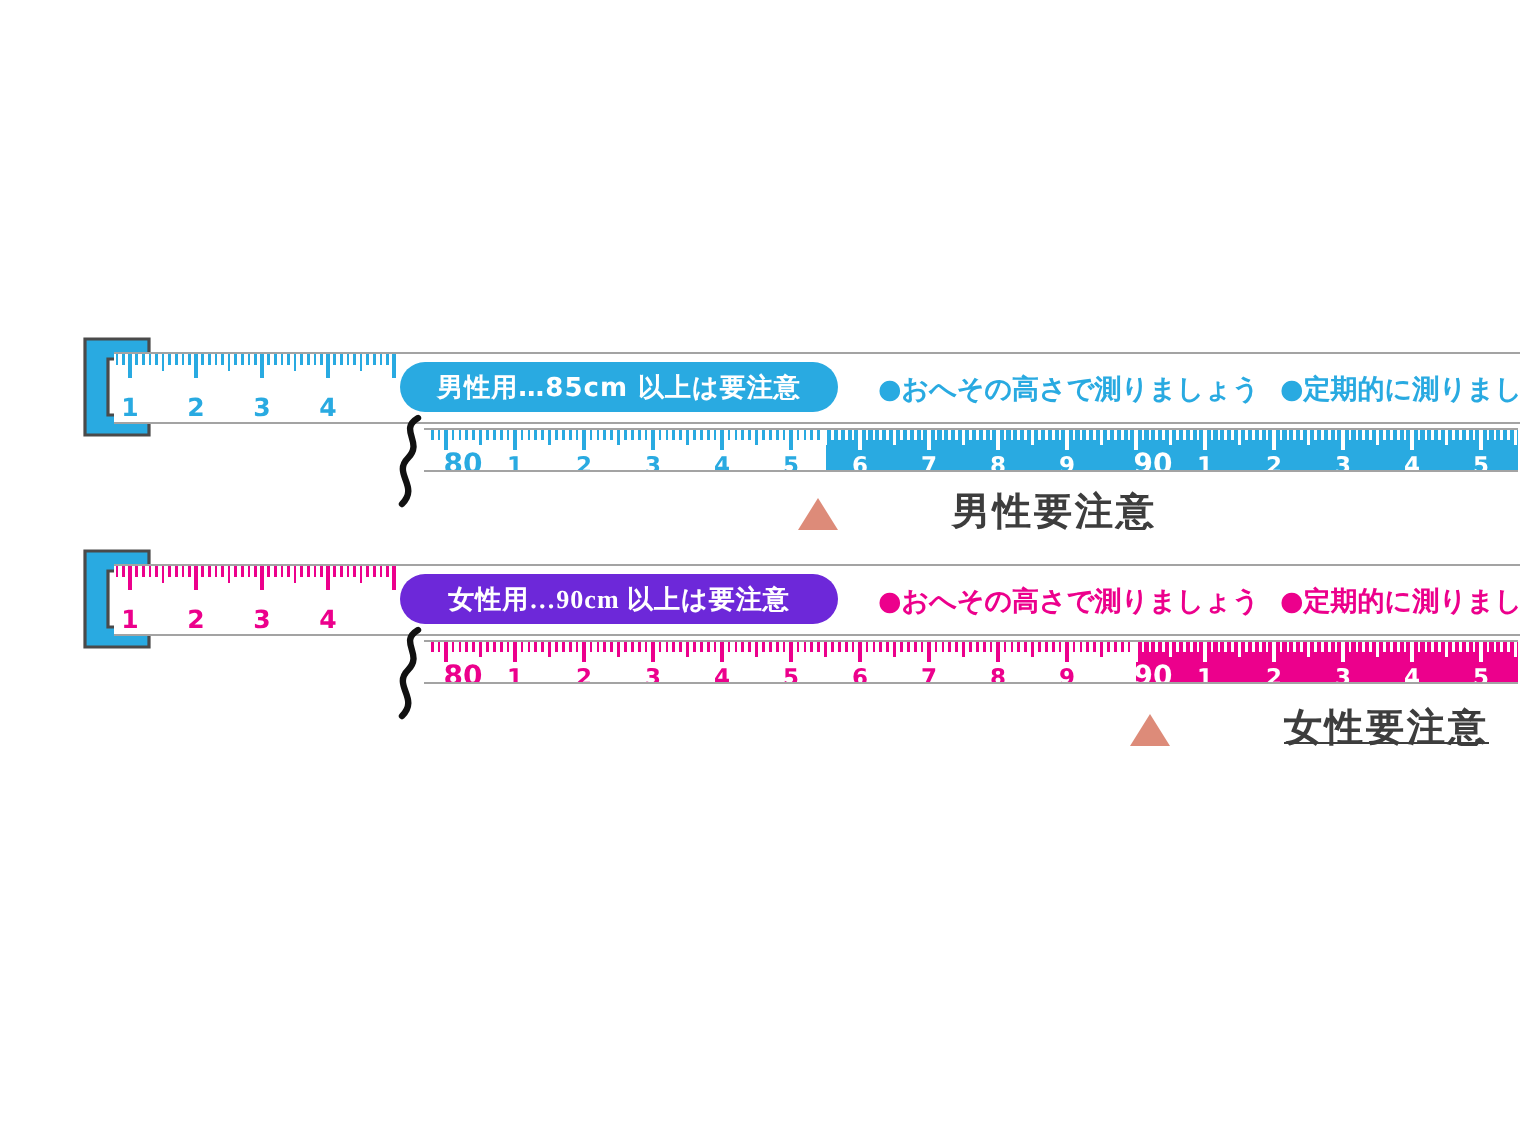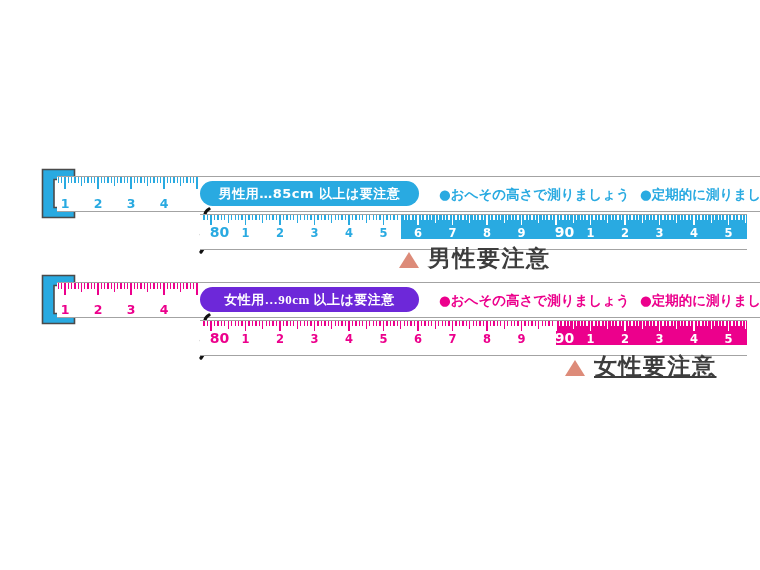--- a/index.html
+++ b/index.html
@@ -11,42 +11,42 @@
   .clip{position:absolute;width:35px;height:51px;}
   .male .clip{left:41px;top:168px;}
   .female .clip{left:41px;top:274px;}
   .band{
     position:absolute;background:#ffffff;overflow:hidden;box-sizing:border-box;
     border-top:1px solid #a3a3a3;border-bottom:1px solid #a3a3a3;
   }
   .band1{left:57px;width:703px;height:36px;}
   .male .band1{top:176px;}
   .female .band1{top:282px;}
-  .band2{left:200px;width:547px;height:36px;}
+  .band2{left:212px;width:547px;height:22px;}
   .male .band2{top:214px;}
   .female .band2{top:320px;}
   .ruler1{position:absolute;left:0;top:0;width:141px;height:34px;}
   .ruler2{position:absolute;left:0;top:0;width:547px;height:24px;}
   .pill{
     position:absolute;left:143px;top:4px;width:219px;height:25px;border-radius:13px;
     color:#fff;font-size:13px;font-weight:bold;display:flex;align-items:center;
     justify-content:center;letter-spacing:.5px;white-space:nowrap;
   }
   .bullet{position:absolute;top:9px;font-size:13.5px;font-weight:bold;white-space:nowrap;}
   .b1{left:382px;}
   .b2{left:583px;}
   .squiggle{position:absolute;width:17px;height:47px;}
   .male .squiggle{left:196px;top:207px;}
   .female .squiggle{left:196px;top:313px;}
   .caution{position:absolute;display:flex;align-items:center;gap:9px;}
   .male .caution{left:399px;top:243px;}
   .female .caution{left:565px;top:351px;}
   .tri{width:0;height:0;border-left:10px solid transparent;border-right:10px solid transparent;
        border-bottom:16px solid #dd8b79;margin-top:2px;}
-  .caution-label{font-size:23px;font-weight:600;letter-spacing:1.5px;color:#3d3d3d;white-space:nowrap;}
+  .caution-label{font-size:19px;font-weight:600;letter-spacing:1.5px;color:#3d3d3d;white-space:nowrap;margin-left:48px;}
 </style>
 </head>
 <body>
 
 <div class="stage">
 
   <section class="tape male">
     <svg class="clip" viewBox="0 0 35 51" xmlns="http://www.w3.org/2000/svg">
       <path d="M1.5,1.5 H33.5 V11.5 H13 V39.5 H33.5 V49.5 H1.5 Z" stroke-width="1.6" stroke-linejoin="miter" style="fill: rgb(41, 170, 225); stroke: rgb(74, 74, 74);"></path>
     </svg>

